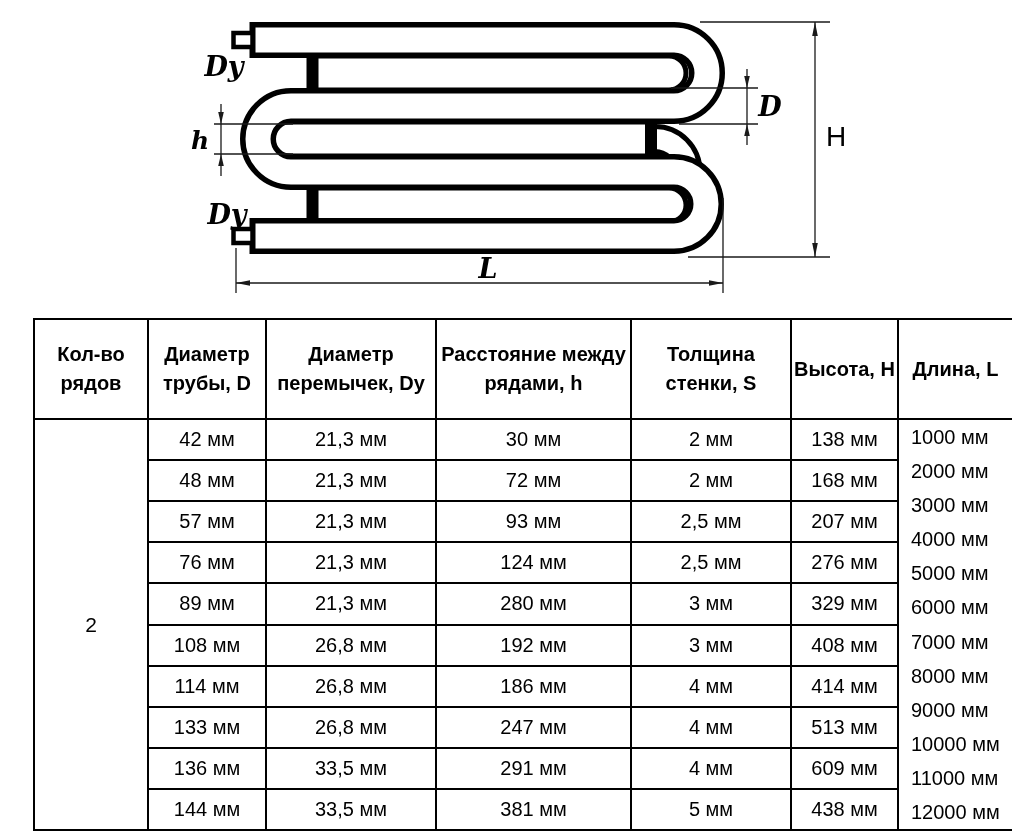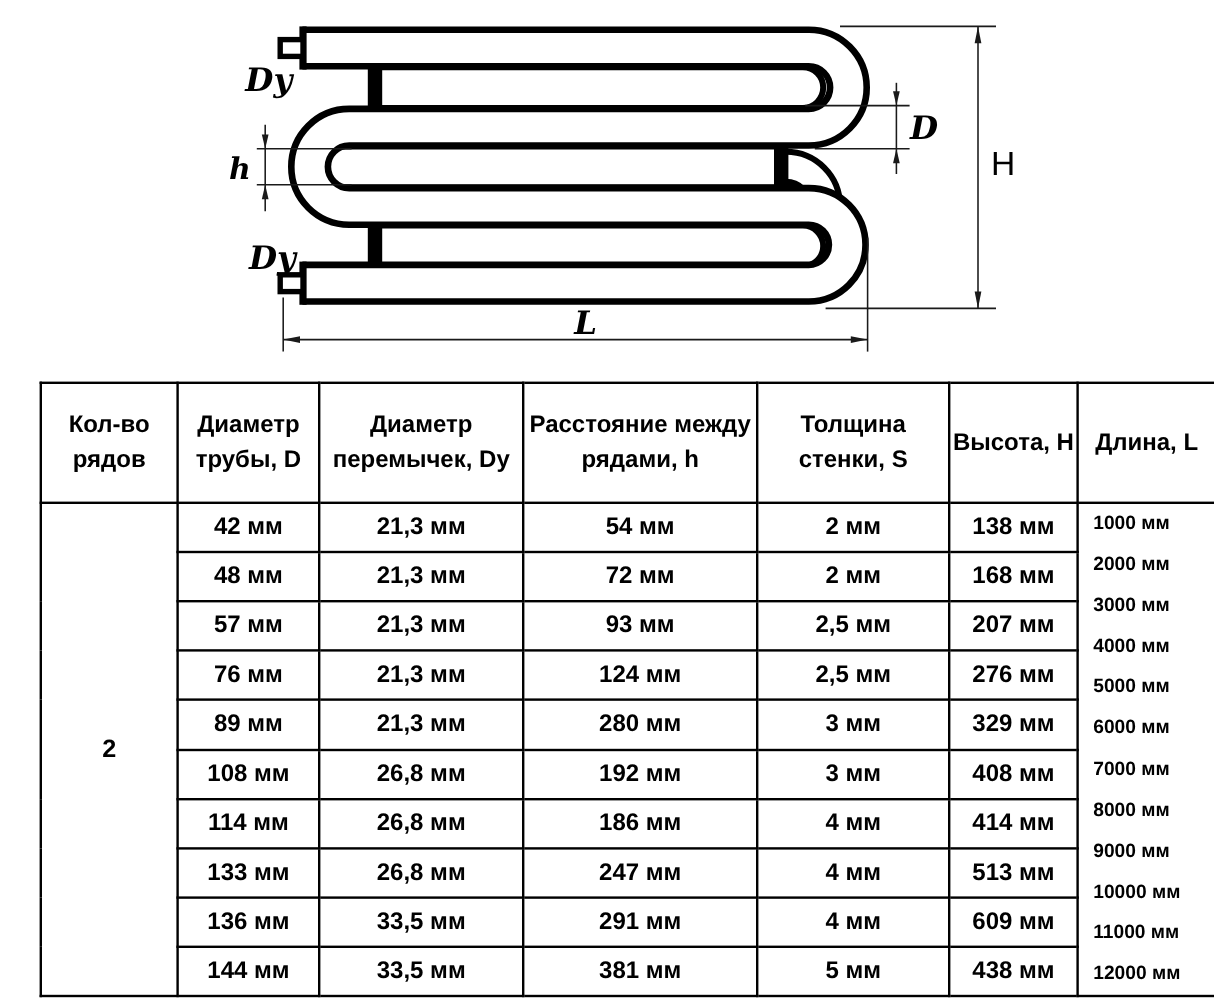--- a/index.html
+++ b/index.html
@@ -23,24 +23,24 @@
   .lbl-sans{font:400 28px "Liberation Sans",sans-serif;fill:#000;}
 
   
   #spec-table{position:absolute;left:33px;top:318px;border-collapse:collapse;
               table-layout:fixed;width:979px;}
   #spec-table th,#spec-table td{border:2px solid #000;text-align:center;
               vertical-align:middle;overflow:hidden;}
   #spec-table{border:2.5px solid #000;}
   #spec-table th{font-weight:bold;font-size:20px;line-height:1.45;
               white-space:pre-line;height:98px;padding:0 2px;}
-  #spec-table td{font-size:20px;font-weight:700;height:37px;padding:0;}
+  #spec-table td{font-size:20px;font-weight:400;height:37px;padding:0;}
   #spec-table td.rows-cell{font-size:21px;}
   #spec-table td.len-cell{vertical-align:top;text-align:left;padding:0;}
-  .len-line{height:34.1px;line-height:34.1px;padding-left:12px;font-size:16px;}
+  .len-line{height:34.1px;line-height:34.1px;padding-left:12px;font-size:20px;}
   col.c0{width:114px}col.c1{width:118px}col.c2{width:170px}
   col.c3{width:195px}col.c4{width:160px}col.c5{width:107px}col.c6{width:115px}
 </style>
 </head>
 <body>
 
 <svg id="drawing" width="1012" height="305" viewBox="0 0 1012 305" xmlns="http://www.w3.org/2000/svg">
 
   <g>
     <path class="backturn-black" d="M 655 139 A 32.5 32.5 0 0 1 687.5 171.5"></path>
@@ -130,21 +130,21 @@
 стенки, S</th>
       <th>Высота, H</th>
       <th>Длина, L</th>
     </tr>
   </thead>
   <tbody>
     <tr>
       <td class="rows-cell" rowspan="10">2</td>
       <td>42 мм</td>
       <td>21,3 мм</td>
-      <td>54 мм</td>
+      <td>30 мм</td>
       <td>2 мм</td>
       <td>138 мм</td>
       <td class="len-cell" rowspan="10">
         <div class="len-line">1000 мм</div>
         <div class="len-line">2000 мм</div>
         <div class="len-line">3000 мм</div>
         <div class="len-line">4000 мм</div>
         <div class="len-line">5000 мм</div>
         <div class="len-line">6000 мм</div>
         <div class="len-line">7000 мм</div>

